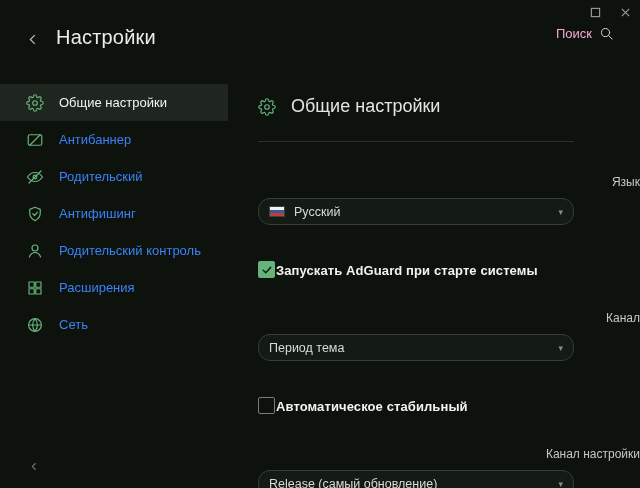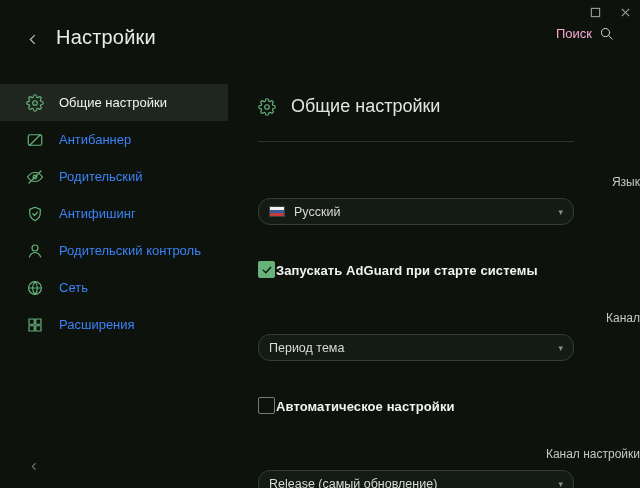--- a/index.html
+++ b/index.html
@@ -135,37 +135,37 @@
           <svg viewBox="0 0 24 24">
               <circle cx="12" cy="8" r="4"></circle>
               <path d="M4.5 20c1.5-4 4.2-6 7.5-6s6 2 7.5 6"></path>
             </svg>
         </span>
         <span>Родительский контроль</span>
       </div>
       <div class="side-item">
         <span class="icon">
           <svg viewBox="0 0 24 24">
-              <circle cx="12" cy="12" r="8.5"></circle>
-              <line x1="3.5" y1="12" x2="20.5" y2="12"></line>
-              <path d="M12 3.5a13 13 0 0 1 0 17 13 13 0 0 1 0-17z"></path>
-            </svg>
-        </span>
-        <span>Сеть</span>
-      </div>
-      <div class="side-item">
-        <span class="icon">
-          <svg viewBox="0 0 24 24">
               <rect x="4" y="4" width="7" height="7"></rect>
               <rect x="13" y="4" width="7" height="7"></rect>
               <rect x="4" y="13" width="7" height="7"></rect>
               <rect x="13" y="13" width="7" height="7"></rect>
             </svg>
         </span>
         <span>Расширения</span>
+      </div>
+      <div class="side-item">
+        <span class="icon">
+          <svg viewBox="0 0 24 24">
+              <circle cx="12" cy="12" r="8.5"></circle>
+              <line x1="3.5" y1="12" x2="20.5" y2="12"></line>
+              <path d="M12 3.5a13 13 0 0 1 0 17 13 13 0 0 1 0-17z"></path>
+            </svg>
+        </span>
+        <span>Сеть</span>
       </div>
 
       <div class="collapse-btn">
         <svg width="13" height="13" viewBox="0 0 24 24">
             <polyline points="14 6 8 12 14 18"></polyline>
           </svg>
       </div>
     </nav>
 
     <main class="content">
@@ -197,21 +197,21 @@
       </div>
 
       <div class="field-label">Канал</div>
       <div class="select">
         <span>Период тема</span>
         <span class="caret">▾</span>
       </div>
 
       <div class="check-row">
         <span class="checkbox unchecked"></span>
-        <span class="check-label">Автоматическое настройки</span>
+        <span class="check-label">Автоматическое стабильный</span>
       </div>
 
       <div class="field-label">Канал настройки</div>
       <div class="select">
         <span>Release (самый обновление)</span>
         <span class="caret">▾</span>
       </div>
 
       <div class="field-label">Период обновления фильтров</div>
     </main>

